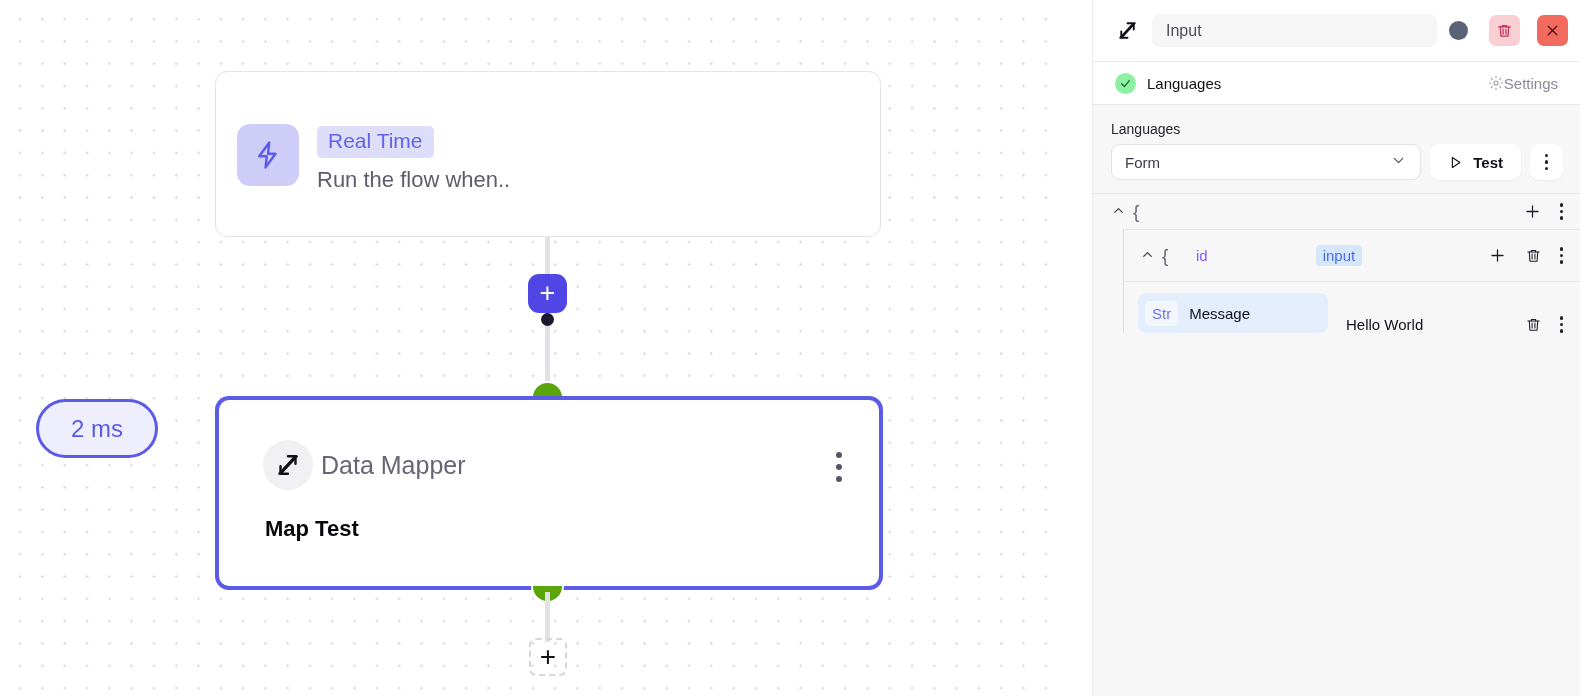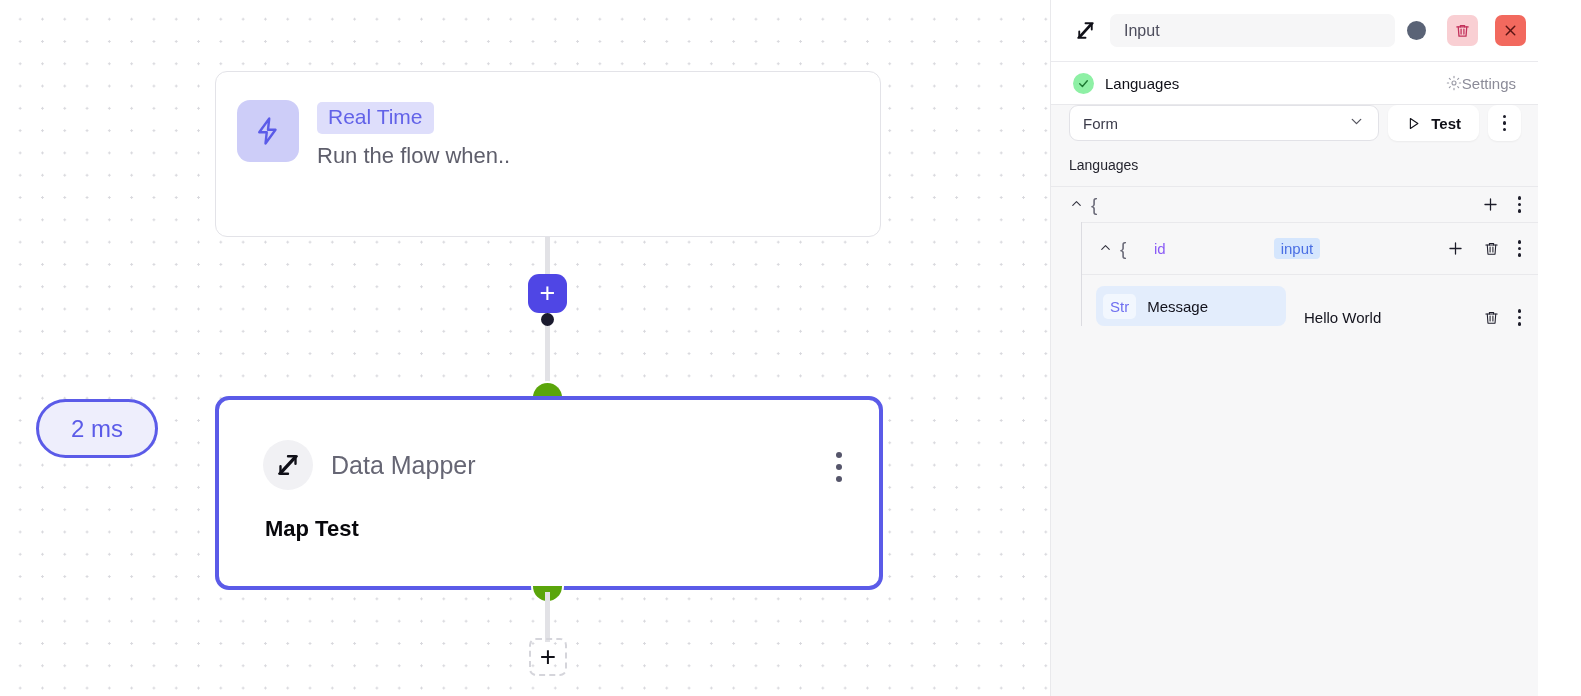--- a/index.html
+++ b/index.html
@@ -24,21 +24,21 @@
 
   
   #trigger-node {
     position: absolute; left: 215px; top: 71px;
     width: 666px; height: 166px;
     background: #ffffff;
     border: 1px solid #e3e3e8;
     border-radius: 12px;
   }
   #trigger-inner {
-    position: absolute; left: 21px; top: 28px;
+    position: absolute; left: 21px; top: 52px;
     display: flex; align-items: flex-start; gap: 18px;
   }
   .trigger-icon-box {
     width: 62px; height: 62px; border-radius: 13px;
     background: #cdcdf8;
     display: flex; align-items: center; justify-content: center;
     flex: none;
   }
   .trigger-texts { padding-top: 2px; }
   .badge-realtime {
@@ -109,21 +109,21 @@
   
   #mapper-node {
     position: absolute; left: 215px; top: 396px;
     width: 668px; height: 194px;
     background: #ffffff;
     border: 4px solid #5b5be8;
     border-radius: 14px;
   }
   #mapper-head {
     position: absolute; left: 44px; top: 40px;
-    display: flex; align-items: center; gap: 18px;
+    display: flex; align-items: center; gap: 8px;
   }
   .mapper-icon-circle {
     width: 50px; height: 50px; border-radius: 50%;
     background: #f1f1f4;
     display: flex; align-items: center; justify-content: center;
     flex: none;
   }
   .mapper-type {
     font-size: 25px; color: #666674;
   }
@@ -146,21 +146,21 @@
     width: 122px; height: 59px;
     border: 3px solid #5b5be8;
     border-radius: 30px;
     background: #eeeefc;
     display: flex; align-items: center; justify-content: center;
     color: #5b5be8; font-size: 24px;
   }
 
   
   #panel {
-    position: absolute; left: 1050px; top: 0;
+    position: absolute; left: 1092px; top: 0;
     width: 488px; height: 696px;
     background: #f7f7f8;
     border-left: 1px solid #e9e9ec;
     display: flex; flex-direction: column;
   }
   #panel-header {
     height: 62px; background: #ffffff;
     display: flex; align-items: center; padding: 0 12px 0 22px;
     gap: 12px; flex: none;
     border-bottom: 1px solid #eaeaee;
@@ -383,20 +383,22 @@
             <circle cx="12" cy="12" r="3"></circle>
             <path d="M12 2 v2 M12 20 v2 M2 12 h2 M20 12 h2 M5 5 l1.5 1.5 M17.5 17.5 L19 19 M19 5 l-1.5 1.5 M6.5 17.5 L5 19"></path>
           </svg>
         </span>
         <span>Settings</span>
       </div>
     </div>
 
     <div id="panel-body">
 
+      <div id="languages-label">Languages</div>
+
       <div id="lang-row">
         <div id="lang-select">
           <span>Form</span>
           <span class="chev">
             <svg width="17" height="17" viewBox="0 0 24 24" fill="none" stroke="#55555f" stroke-width="1.8" stroke-linecap="round" stroke-linejoin="round">
               <path d="M6 9 L12 15 L18 9"></path>
             </svg>
           </span>
         </div>
         <div id="test-button">
@@ -408,22 +410,20 @@
           <span>Test</span>
         </div>
         <div id="test-kebab">
           <span class="kebab-v">
               <i></i>
               <i></i>
               <i></i>
             </span>
         </div>
       </div>
-
-      <div id="languages-label">Languages</div>
 
       <div id="tree">
 
         <div id="tree-root-row">
           <span class="caret">
             <svg width="15" height="15" viewBox="0 0 24 24" fill="none" stroke="#33333f" stroke-width="1.8" stroke-linecap="round" stroke-linejoin="round">
               <path d="M6 15 L12 9 L18 15"></path>
             </svg>
           </span>
           <span class="brace">{</span>

